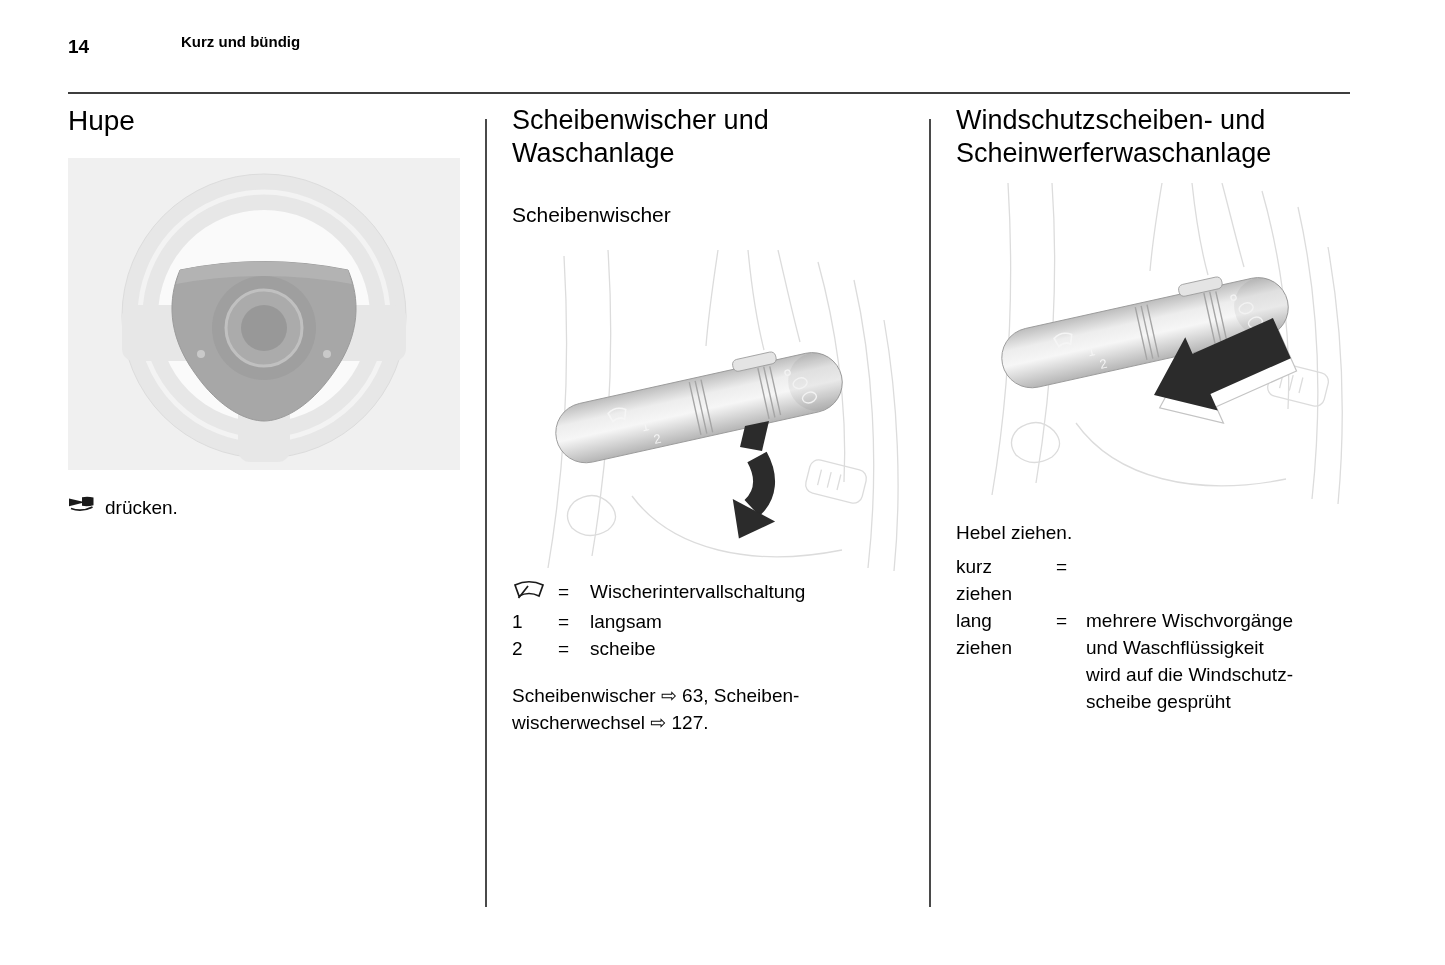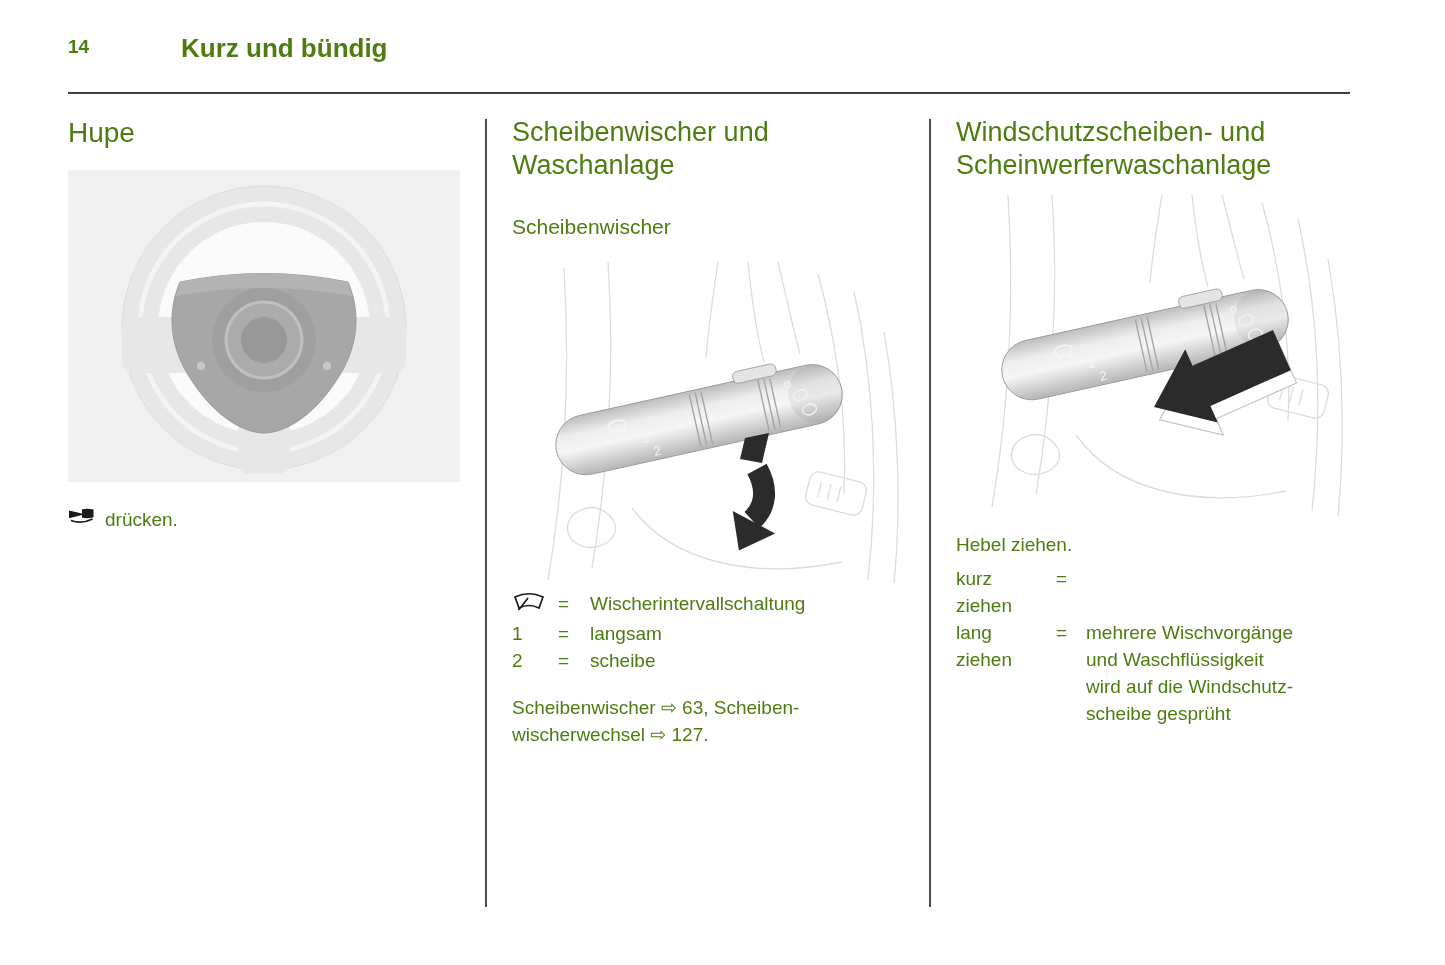--- a/index.html
+++ b/index.html
@@ -1,27 +1,27 @@
 <!DOCTYPE html>
 <html><head>
 <meta charset="utf-8">
 <style>
   html,body { margin:0; padding:0; background:#ffffff; }
   .page {
     position:relative; width:1445px; height:965px; background:#ffffff;
-    font-family:"Liberation Sans", sans-serif; color:#4d7c0f;
+    font-family:"Liberation Sans", sans-serif; color:#000000;
     overflow:hidden;
   }
   .hdr-num  { position:absolute; left:68px;  top:33px; font-size:23px; font-weight:bold; }
-  .hdr-chapter { position:absolute; left:181px; top:33px; font-size:26px; font-weight:bold; }
+  .hdr-chapter { position:absolute; left:181px; top:33px; font-size:15px; font-weight:bold; }
   .hdr-rule { position:absolute; left:68px; top:92px; width:1282px; height:2px; background:#3d3d3d; }
   .vdiv { position:absolute; top:119px; height:788px; width:2px; background:#4a4a4a; }
   .vdiv1 { left:485px; } .vdiv2 { left:929px; }
 
-  .col { position:absolute; top:116px; }
+  .col { position:absolute; top:104px; }
   .col1 { left:68px;  width:392px; }
   .col2 { left:512px; width:393px; }
   .col3 { left:956px; width:394px; }
 
   .h-big   { font-size:27px; line-height:33px; font-weight:400; margin:0; white-space:pre-line; }
   .h-hupe  { font-size:28px; line-height:33px; font-weight:400; margin:0; }
   .h-sub   { font-size:21px; line-height:25px; font-weight:400; margin:32px 0 0 0; }
   .body-txt { font-size:19px; line-height:27px; }
   .prewrap  { white-space:pre-line; }
 

